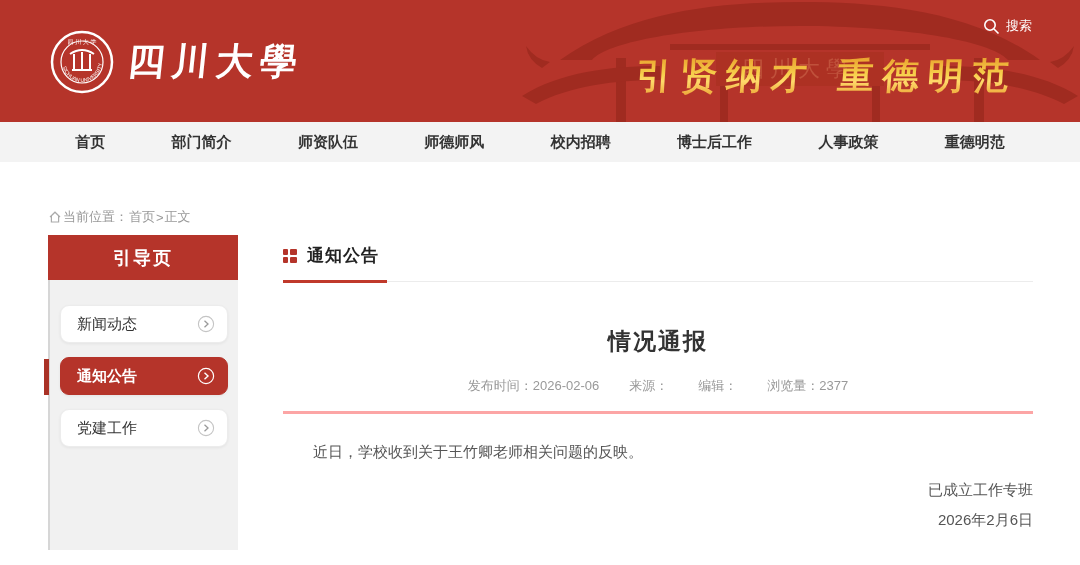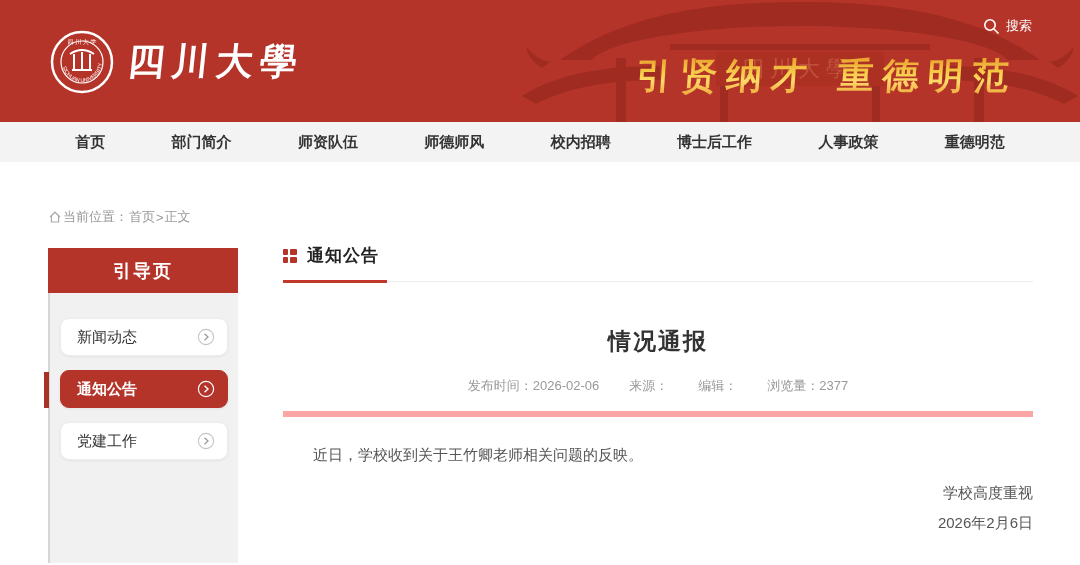--- a/index.html
+++ b/index.html
@@ -31,21 +31,21 @@
   .main-nav { height:40px; background:#f3f3f3; display:flex; align-items:center;
     justify-content:space-around; padding:0 42px; }
   .nav-item { font-size:15px; font-weight:bold; color:#333; cursor:pointer; white-space:nowrap; }
 
   
   .breadcrumb { position:absolute; left:48px; top:208px; display:flex; align-items:center;
     gap:1px; font-size:13px; color:#999; }
   .breadcrumb a { color:#999; text-decoration:none; cursor:pointer; }
 
   
-  .sidebar { position:absolute; left:48px; top:248px; width:190px; height:261px; }
+  .sidebar { position:absolute; left:48px; top:235px; width:190px; height:261px; }
   .sidebar-title { height:45px; background:#b5342a; color:#fff; font-size:18px;
     font-weight:bold; letter-spacing:2px; display:flex; align-items:center; justify-content:center; }
   .sidebar-panel { position:relative; background:#f1f1f1; border-left:2px solid #d6d6d6;
     height:270px; padding:25px 10px 8px 10px; }
   .side-item { position:relative; height:38px; margin-bottom:14px; background:#fff;
     border:1px solid #ececec; border-radius:9px; box-shadow:0 1px 3px rgba(0,0,0,.06);
     display:flex; align-items:center; justify-content:space-between; padding:0 12px 0 16px;
     font-size:15px; color:#333; cursor:pointer; }
   .side-item.active { background:#b5342a; border-color:#b5342a; color:#fff; font-weight:bold; }
   .side-item.active::before { content:""; position:absolute; left:-17px; top:1px;
@@ -58,21 +58,21 @@
     padding-bottom:14px; border-bottom:1px solid #ececec; }
   .grid-ic { width:14px; height:14px; display:grid; grid-template-columns:5px 7px;
     grid-template-rows:6px 6px; gap:2px; }
   .grid-ic span { background:#b5342a; border-radius:1px; }
   .section-title { font-size:17px; font-weight:bold; color:#222; letter-spacing:1px; }
   .red-seg { position:absolute; left:0; bottom:-2px; width:104px; height:3px; background:#c0392b; }
 
   .article-title { margin-top:44px; text-align:center; font-size:23px; font-weight:600;
     color:#333; letter-spacing:2px; }
   .meta-row { margin-top:20px; display:flex; justify-content:center; gap:30px;
-    font-size:13px; color:#999; padding-bottom:16px; border-bottom:6px solid #fca5a5; }
+    font-size:13px; color:#999; padding-bottom:16px; border-bottom:3px solid #fca5a5; }
   .meta-item { white-space:nowrap; }
   .article-body { margin-top:22px; font-size:15px; color:#555; line-height:31px; }
   .article-body p { text-indent:2em; margin:0; }
   .sig-block { margin-top:8px; text-align:right; font-size:15px; color:#555; line-height:30px; }
 </style>
 </head>
 <body>
 
 <div class="page">
 
@@ -199,18 +199,18 @@
       <span class="meta-item"><span>来源：</span><span></span></span>
       <span class="meta-item"><span>编辑：</span><span></span></span>
       <span class="meta-item"><span>浏览量：</span><span>2377</span></span>
     </div>
 
     <div class="article-body">
       <p>近日，学校收到关于王竹卿老师相关问题的反映。</p>
     </div>
 
     <div class="sig-block">
-      <div>学校高度重视</div>
+      <div>已成立工作专班</div>
       <div>2026年2月6日</div>
     </div>
 
   </div>
 </div>
 
 </body></html>

